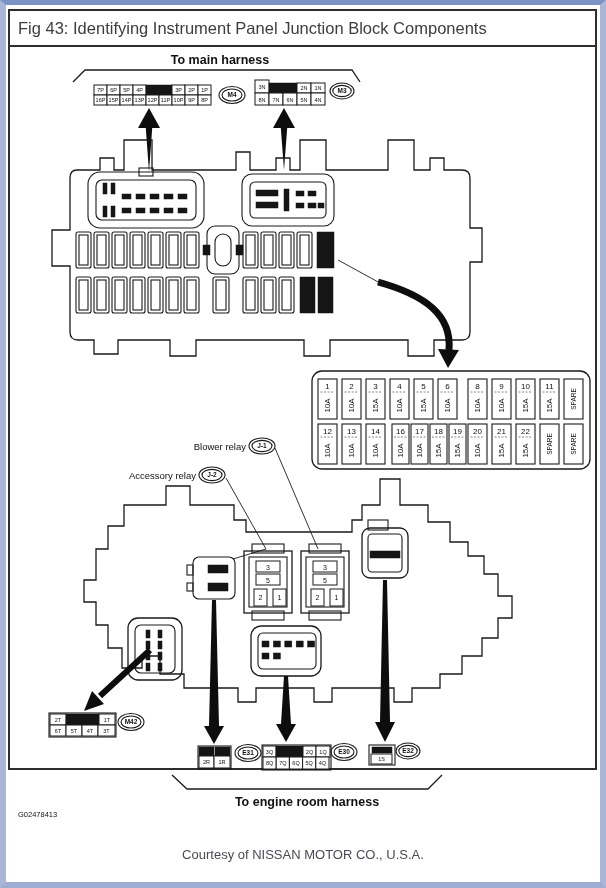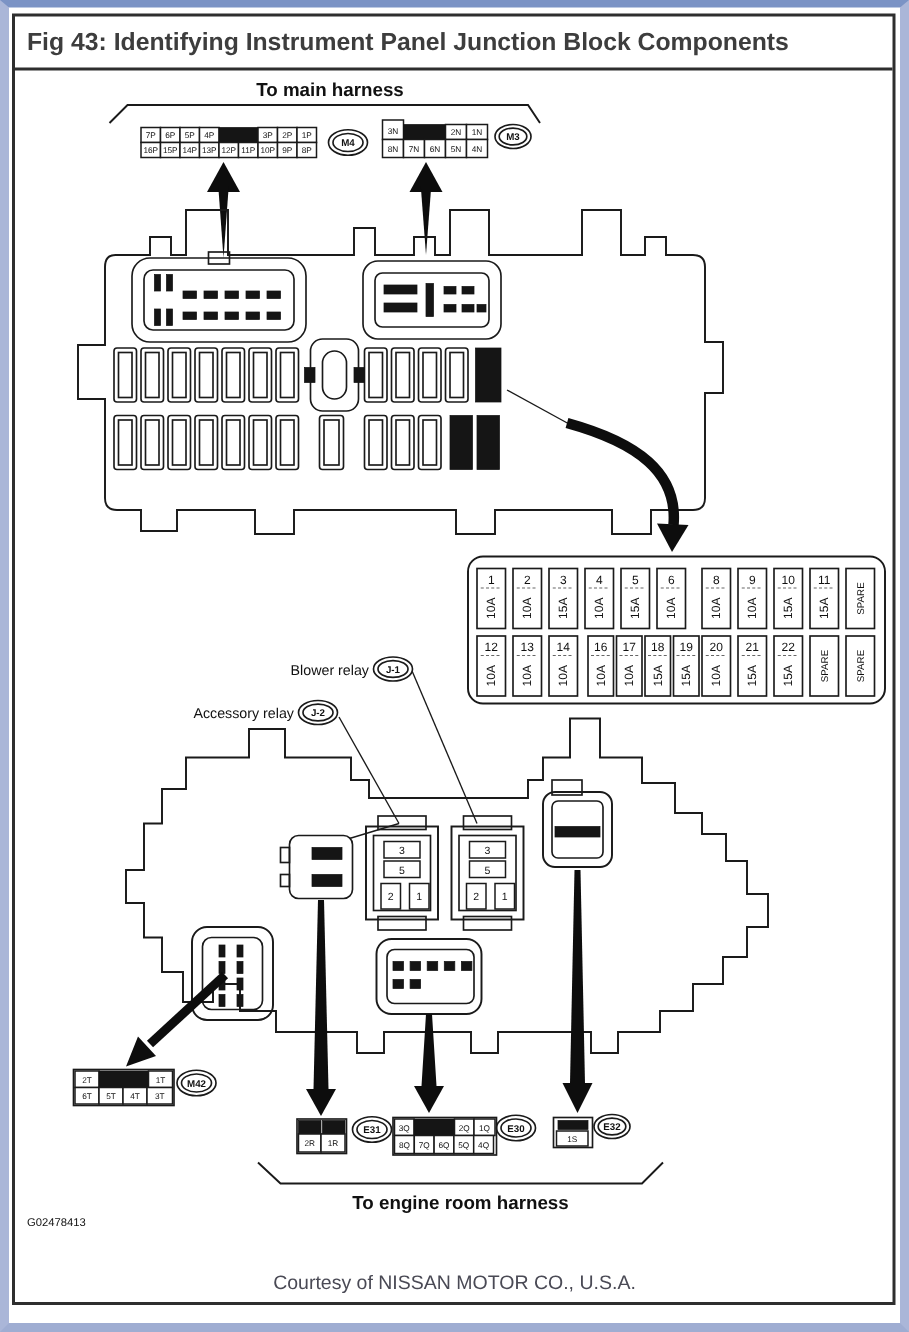--- a/index.html
+++ b/index.html
@@ -1,19 +1,19 @@
 <!DOCTYPE html>
 <html><head>
 <meta charset="utf-8">
 <style>
   html,body{margin:0;padding:0;width:606px;height:888px;overflow:hidden;background:#c6cde2;}
   .blue-frame{position:absolute;inset:0;border-style:solid;border-width:5px 6px 6px 6px;
     border-color:#7b93c5 #aab6d8 #9fadd2 #aab6d8;background:#ffffff;box-sizing:border-box;}
-  .page{position:absolute;left:8px;top:9px;width:589px;height:861px;border:2px solid #2e2e2e;
-    background:#fff;box-sizing:border-box;font-weight:bold;}
+  .page{position:absolute;left:8px;top:9px;width:589px;height:761px;border:2px solid #2e2e2e;
+    background:#fff;box-sizing:border-box;}
   .titlebar{padding:8px 10px 7px 8px;border-bottom:2px solid #2e2e2e;
     font-family:"Liberation Sans",sans-serif;font-size:16.5px;color:#3d3d3d;}
   svg.diagram{position:absolute;left:0;top:0;width:606px;height:888px;}
   svg text{font-family:"Liberation Sans",sans-serif;fill:#111;}
   .blb{font-size:12.5px;font-weight:bold;text-anchor:middle}
   .rlb{font-size:9.5px;text-anchor:end}
   .bt{font-size:6.5px;font-weight:bold;text-anchor:middle}
   .pin{font-size:5.5px;text-anchor:middle}
   .fnum{font-size:8px;text-anchor:middle}
   .famp{font-size:8px;text-anchor:middle}

